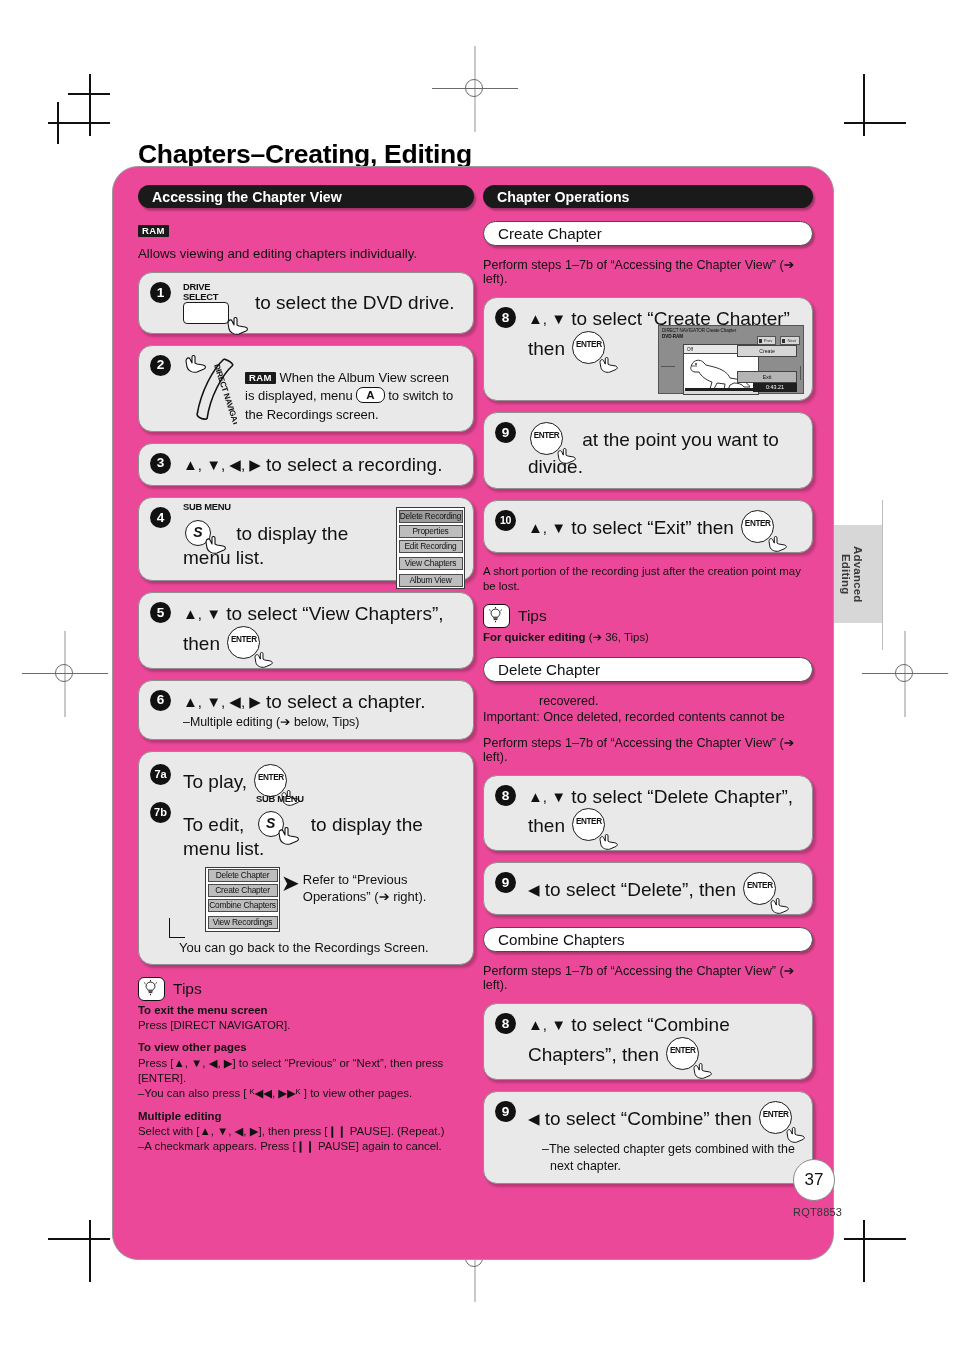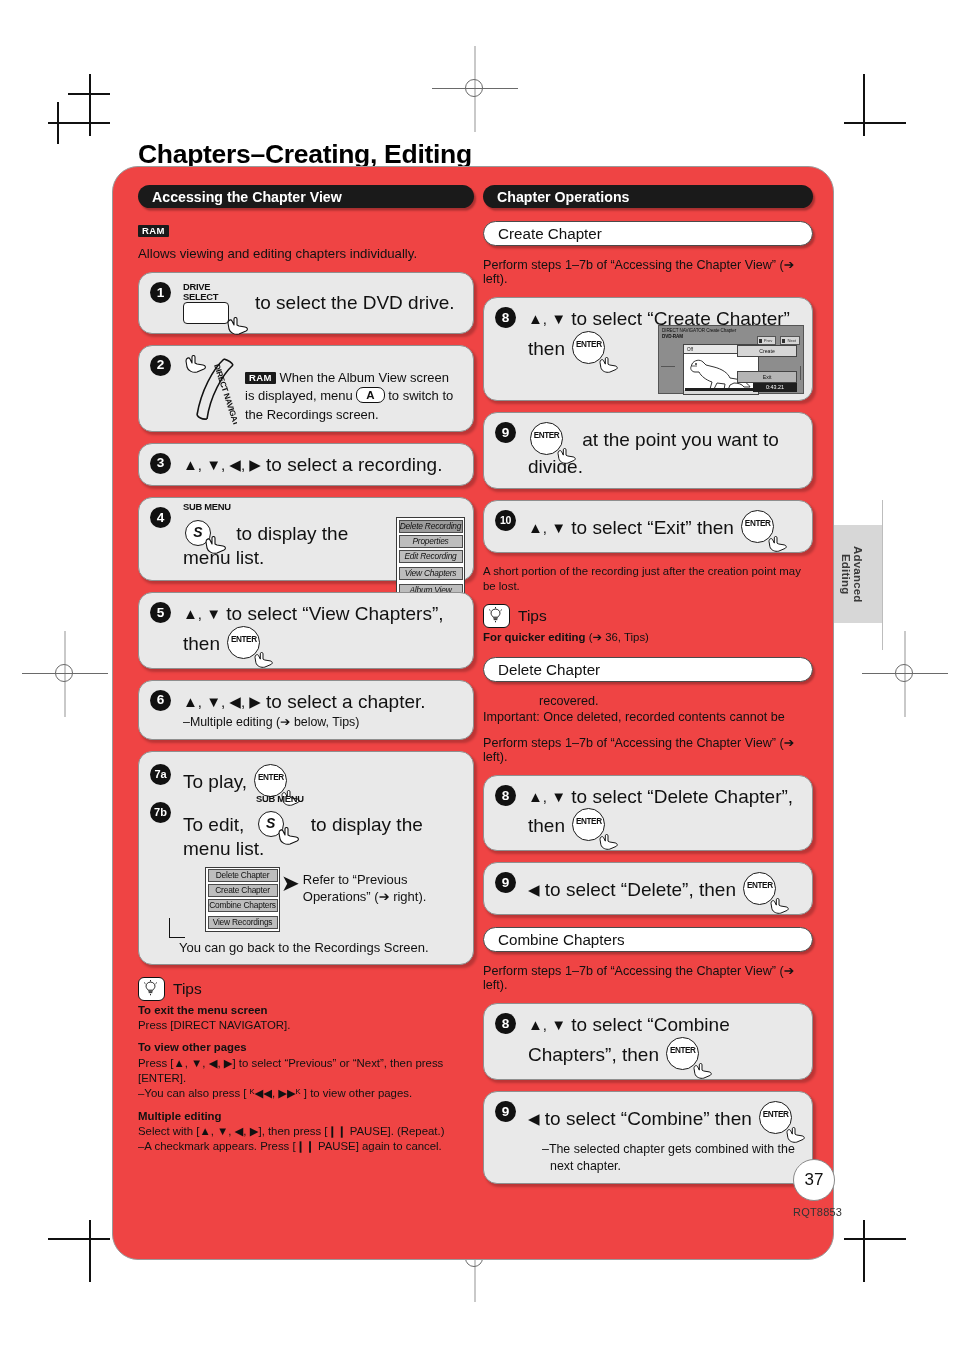--- a/index.html
+++ b/index.html
@@ -14,21 +14,21 @@
   .crop{position:absolute;background:#111;}
   .reg{position:absolute;width:34px;height:34px;}
   .reg .c{position:absolute;left:7px;top:7px;width:18px;height:18px;border:1px solid #6a6a6a;border-radius:50%;box-sizing:border-box;}
   .reg .h{position:absolute;left:-26px;top:16px;width:86px;height:1px;background:#6a6a6a;}
   .reg .v{position:absolute;top:-26px;left:16px;width:2px;height:86px;background:#c9c9c9;}
 
   
   #page-frame{
     position:absolute;left:112px;top:166px;width:722px;height:1094px;
     border:1.5px solid #9a9a9a;border-radius:26px;box-sizing:border-box;
-    background:#ef4444;
+    background:#ec4899;
   }
   #page-title{
     position:absolute;left:138px;top:139px;
     font-size:26.5px;font-weight:bold;letter-spacing:-.3px;color:#000;
   }
   
   .col{position:absolute;top:0;}
   #col-left{left:25px;width:336px;}
   #col-right{left:370px;width:330px;}
 
@@ -298,21 +298,21 @@
       </div>
       <div class="body" style="padding-top:13px;max-width:200px;">
         <span class="key-s">
           <span class="lbl">S</span>
           <svg class="hand" viewBox="0 0 24 18" style="right:-17px;bottom:-9px;width:24px;height:18px;">
             <path d="M3 6 C3 3,6 2,7 4 L9 8 L9 2 C9 0,12 0,12 2 L12 8 L14 9 L20 10 C23 10.6,23 13,21 14 L14 17 C10 18,5 16,4 12 Z" fill="#fff" stroke="#111" stroke-width="1.1" stroke-linejoin="round"></path>
           </svg>
         </span>
         <span style="margin-left:18px;">to display the menu list.</span>
       </div>
-      <div class="menu" style="position:absolute;right:8px;top:19px;width:64px;font-style:italic;">
+      <div class="menu" style="position:absolute;right:8px;top:9px;width:64px;">
         <div class="mi first">Delete Recording</div>
         <div class="mi">Properties</div>
         <div class="mi">Edit Recording</div>
         <div class="mi gap">View Chapters</div>
         <div class="mi gap">Album View</div>
       </div>
     </div>
 
     <div class="step" style="min-height:58px;">
       <div class="num">5</div>

